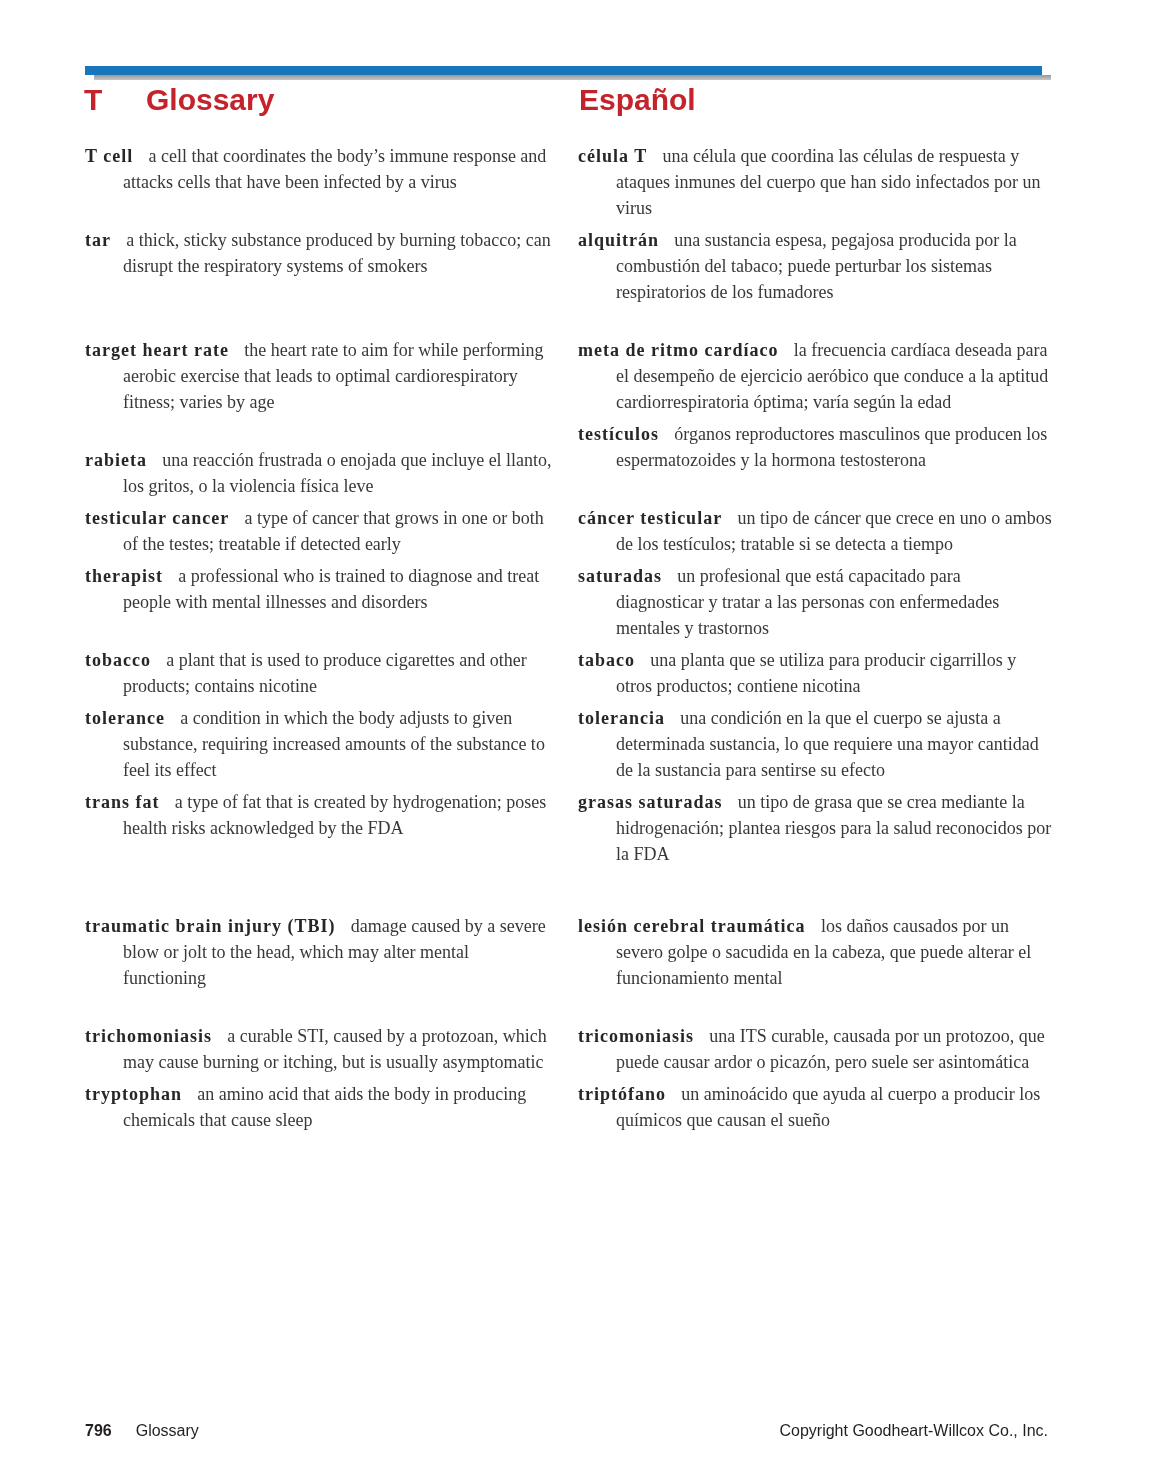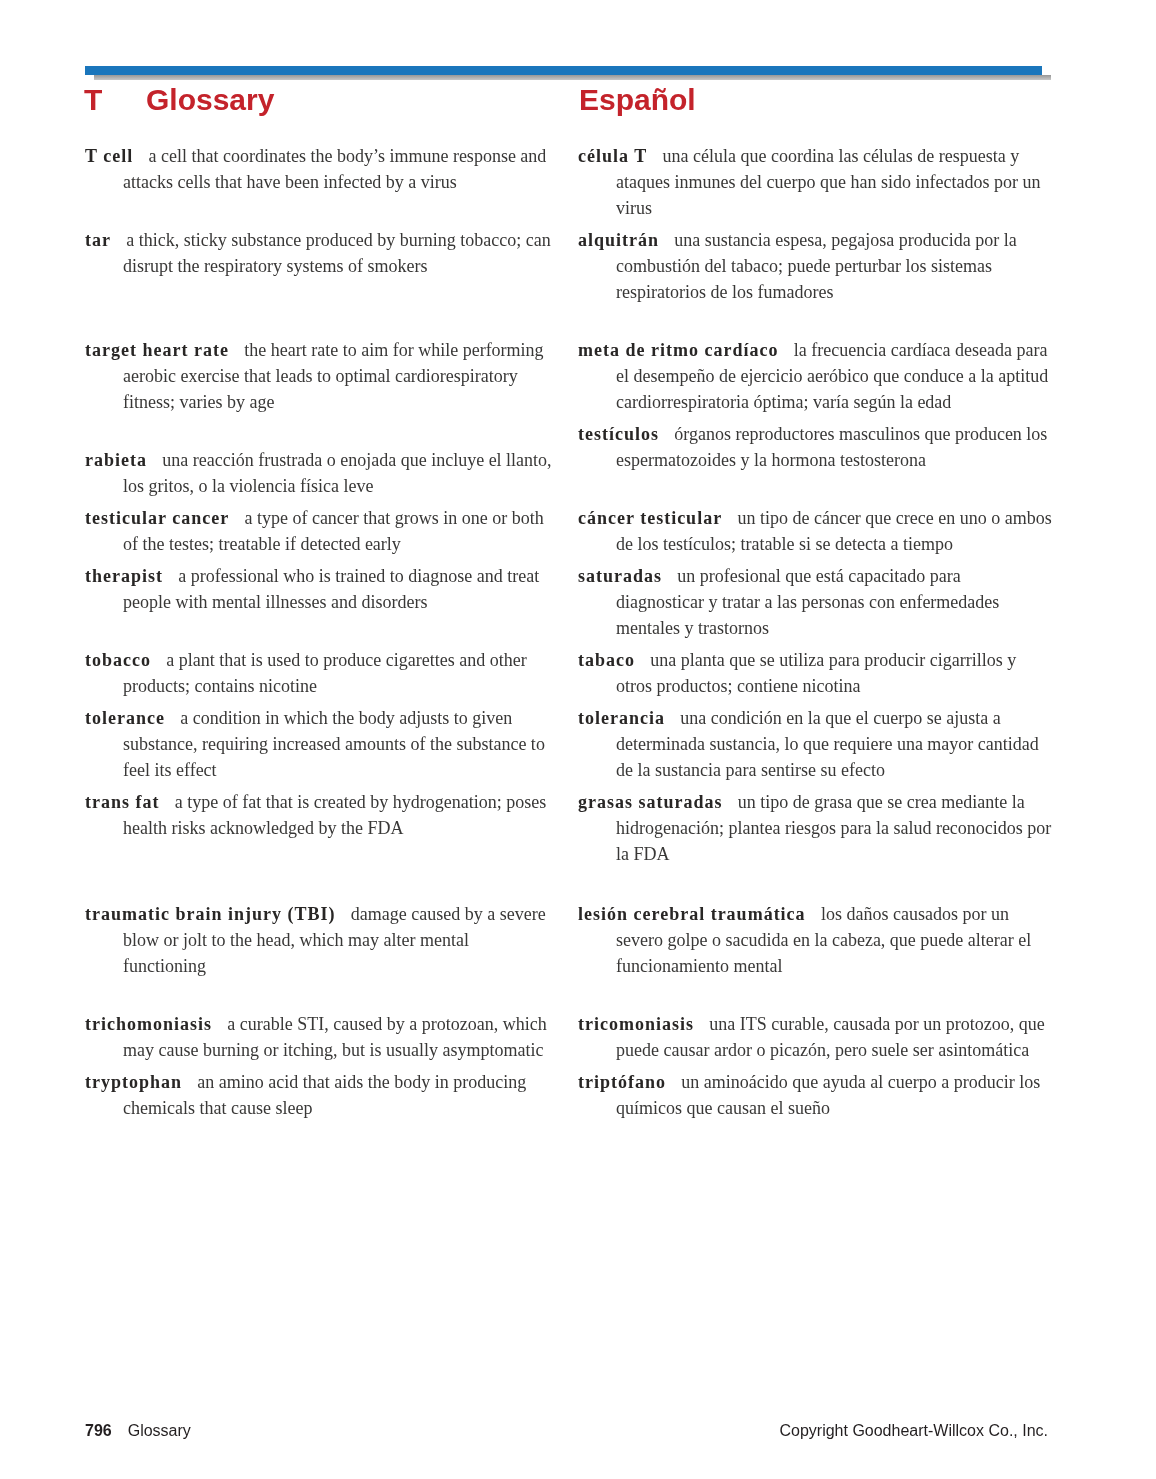--- a/index.html
+++ b/index.html
@@ -17,26 +17,26 @@
   .head-letter{left:84px;}
   .head-english{left:146px;}
   .head-espanol{left:579px;}
   .entries{
     position:absolute;left:85px;top:143px;width:967px;
     display:grid;grid-template-columns:470px 474px;column-gap:23px;
     font-size:18px;line-height:26px;color:#393837;
   }
   .cell{margin:0 0 6px 0;padding-left:38px;text-indent:-38px;}
   .comp-gap{margin-top:26px;}
-  .design-gap{margin-top:28px;font-family:Liberation Serif, serif;}
+  .design-gap{margin-top:40px;font-family:Liberation Serif, serif;}
   .term{font-weight:700;color:#282625;letter-spacing:1px;margin-right:.85em;}
   .footer{position:absolute;left:0;top:1421px;width:1156px;height:22px;
     font-family:"Liberation Sans", sans-serif;font-size:16px;line-height:20px;color:#231f20;}
   .footer-left{position:absolute;left:85px;top:0;}
-  .page-num{font-weight:700;margin-right:16px;}
+  .page-num{font-weight:700;margin-right:24px;}
   .footer-right{position:absolute;right:108px;top:0;}
 </style>
 </head>
 <body>
 
 <div class="rule-blue"></div>
 <div class="rule-shadow"></div>
 
 <span class="col-head head-letter">T</span>
 <span class="col-head head-english">Glossary</span>

